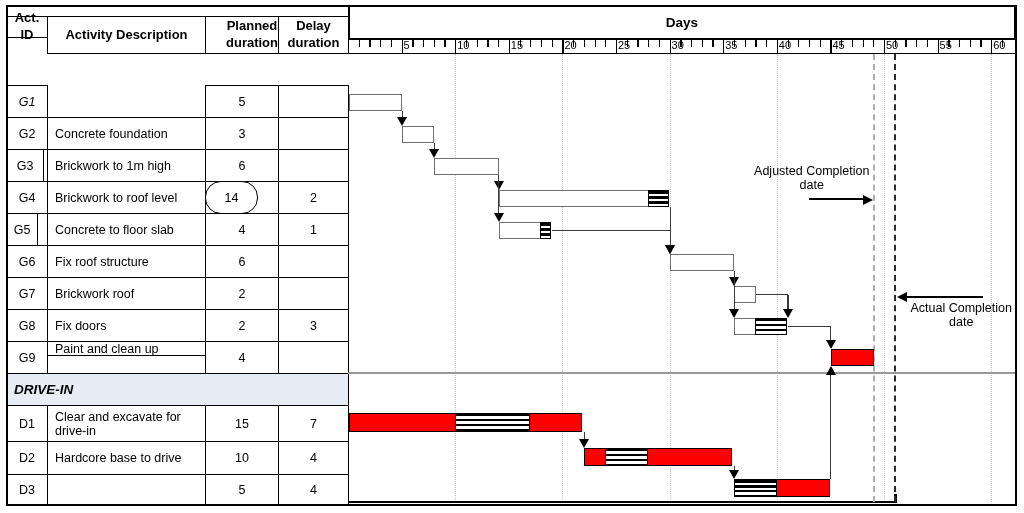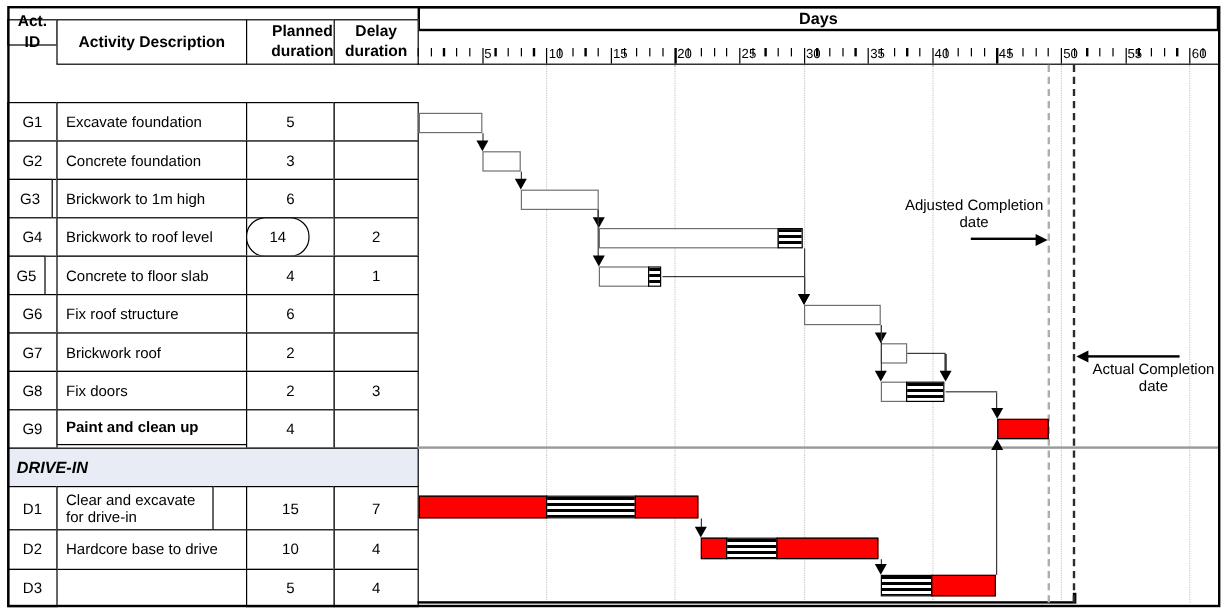--- a/index.html
+++ b/index.html
@@ -28,41 +28,40 @@
   .dash-gray{width:0;border-left:2px dashed #aeaeae;}
   .dash-black{width:0;border-left:2px dashed #2b2b2b;}
   .anno{font-size:12.5px;line-height:1.15;text-align:center;}
   #days-box{border:2px solid #000;display:flex;align-items:center;justify-content:center;font-weight:bold;font-size:13.5px;background:#fff;}
   #outer{border:2px solid #000;pointer-events:none;}
 </style>
 </head>
 <body>
 
 <div id="app">
-  <div id="days-box" class="abs" style="left:348px;top:5px;width:668px;height:21px;">
+  <div id="days-box" class="abs" style="left:348px;top:5px;width:668px;height:35px;">
     <span>Days</span>
   </div>
   <div id="chart-layer" class="abs" style="left:0;top:0;width:1024px;height:513px;">
       <div class="abs hcell" style="left: 6px; top: 16px; width: 42px; height: 22px;">
         <div>Act.</div>
         <div>ID</div>
       </div>
       <div class="abs hcell" style="left: 47px; top: 16px; width: 159px; height: 38px;">
         <div>Activity Description</div>
       </div>
       <div class="abs hcell" style="left: 205px; top: 16px; width: 94px; height: 38px;">
         <div>Planned</div>
         <div>duration</div>
       </div>
       <div class="abs hcell" style="left: 278px; top: 16px; width: 71px; height: 38px;">
         <div>Delay</div>
         <div>duration</div>
       </div>
-      <div class="abs cell c-center" style="left: 6px; top: 85px; width: 42px; height: 33px;">G1</div>
-      <div class="abs cell c-left" style="left: 47px; top: 85px; width: 159px; height: 33px;">Excavate foundation</div>
+      <div class="abs cell c-center" style="left: 6px; top: 85px; width: 42px; height: 33px; font-style: italic;">G1</div>
       <div class="abs cell c-center" style="left: 205px; top: 85px; width: 74px; height: 33px;">5</div>
       <div class="abs cell c-center" style="left: 278px; top: 85px; width: 71px; height: 33px;"></div>
       <div class="abs cell c-center" style="left: 6px; top: 117px; width: 42px; height: 33px;">G2</div>
       <div class="abs cell c-left" style="left: 47px; top: 117px; width: 159px; height: 33px;">Concrete foundation</div>
       <div class="abs cell c-center" style="left: 205px; top: 117px; width: 74px; height: 33px;">3</div>
       <div class="abs cell c-center" style="left: 278px; top: 117px; width: 71px; height: 33px;"></div>
       <div class="abs cell c-center" style="left: 6px; top: 149px; width: 38px; height: 33px;">G3</div>
       <div class="abs cell c-left" style="left: 47px; top: 149px; width: 159px; height: 33px;">Brickwork to 1m high</div>
       <div class="abs cell c-center" style="left: 205px; top: 149px; width: 74px; height: 33px;">6</div>
       <div class="abs cell c-center" style="left: 278px; top: 149px; width: 71px; height: 33px;"></div>
@@ -80,26 +79,26 @@
       <div class="abs cell c-center" style="left: 278px; top: 245px; width: 71px; height: 33px;"></div>
       <div class="abs cell c-center" style="left: 6px; top: 277px; width: 42px; height: 33px;">G7</div>
       <div class="abs cell c-left" style="left: 47px; top: 277px; width: 159px; height: 33px;">Brickwork roof</div>
       <div class="abs cell c-center" style="left: 205px; top: 277px; width: 74px; height: 33px;">2</div>
       <div class="abs cell c-center" style="left: 278px; top: 277px; width: 71px; height: 33px;"></div>
       <div class="abs cell c-center" style="left: 6px; top: 309px; width: 42px; height: 33px;">G8</div>
       <div class="abs cell c-left" style="left: 47px; top: 309px; width: 159px; height: 33px;">Fix doors</div>
       <div class="abs cell c-center" style="left: 205px; top: 309px; width: 74px; height: 33px;">2</div>
       <div class="abs cell c-center" style="left: 278px; top: 309px; width: 71px; height: 33px;">3</div>
       <div class="abs cell c-center" style="left: 6px; top: 341px; width: 42px; height: 33px;">G9</div>
-      <div class="abs cell c-left" style="left: 47px; top: 341px; width: 159px; height: 30px; font-weight: bold;">Paint and clean up</div>
+      <div class="abs cell c-left" style="left: 47px; top: 341px; width: 159px; height: 15px;">Paint and clean up</div>
       <div class="abs cell c-center" style="left: 205px; top: 341px; width: 74px; height: 33px;">4</div>
       <div class="abs cell c-center" style="left: 278px; top: 341px; width: 71px; height: 33px;"></div>
       <div class="abs band" style="left: 6px; top: 373px; width: 343px; height: 33px; background: rgb(232, 237, 245);">DRIVE-IN</div>
       <div class="abs cell c-center" style="left: 6px; top: 405px; width: 42px; height: 37px;">D1</div>
-      <div class="abs cell c-left" style="left: 47px; top: 405px; width: 131px; height: 37px;">Clear and excavate for drive-in</div>
+      <div class="abs cell c-left" style="left: 47px; top: 405px; width: 160px; height: 37px;">Clear and excavate for drive-in</div>
       <div class="abs cell c-center" style="left: 205px; top: 405px; width: 74px; height: 37px;">15</div>
       <div class="abs cell c-center" style="left: 278px; top: 405px; width: 71px; height: 37px;">7</div>
       <div class="abs cell c-center" style="left: 6px; top: 441px; width: 42px; height: 34px;">D2</div>
       <div class="abs cell c-left" style="left: 47px; top: 441px; width: 159px; height: 34px;">Hardcore base to drive</div>
       <div class="abs cell c-center" style="left: 205px; top: 441px; width: 74px; height: 34px;">10</div>
       <div class="abs cell c-center" style="left: 278px; top: 441px; width: 71px; height: 34px;">4</div>
       <div class="abs cell c-center" style="left: 6px; top: 474px; width: 42px; height: 32px;">D3</div>
       <div class="abs cell c-center" style="left: 205px; top: 474px; width: 74px; height: 32px;">5</div>
       <div class="abs cell c-center" style="left: 278px; top: 474px; width: 71px; height: 32px;">4</div>
       <div class="abs" style="left: 348px; top: 52.5px; width: 668px; height: 1.5px; background: rgb(0, 0, 0);"></div>

